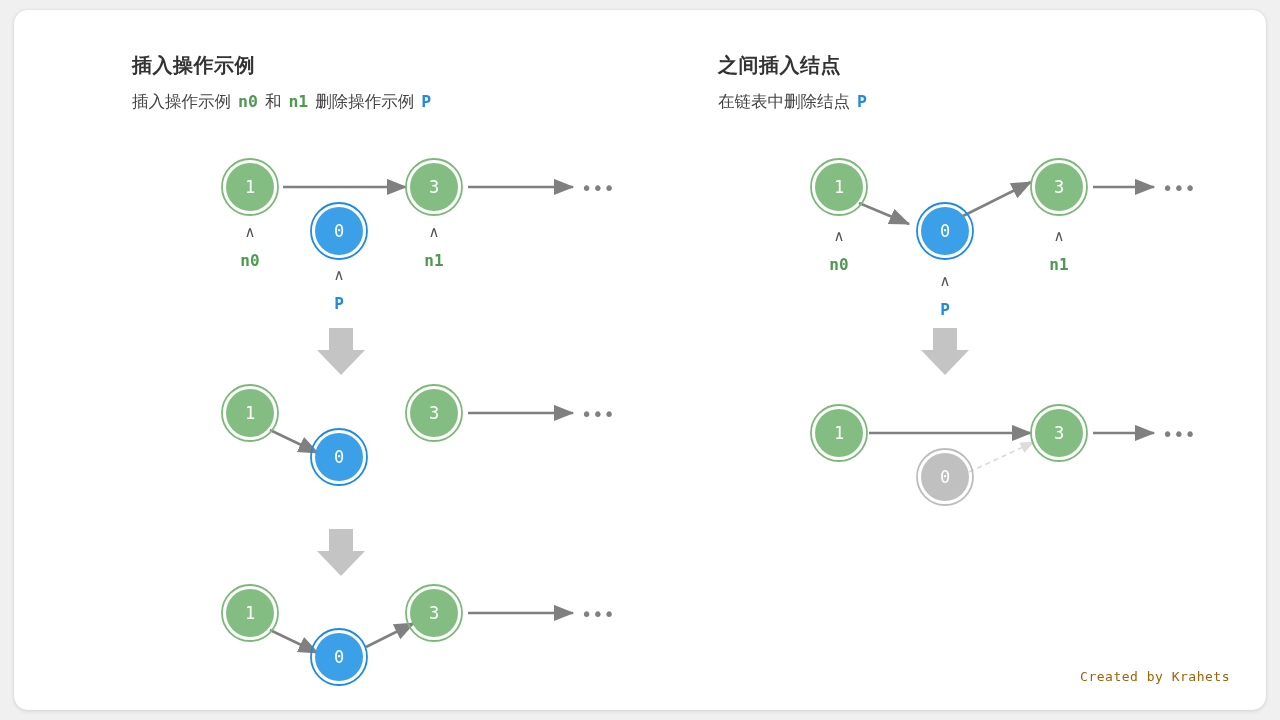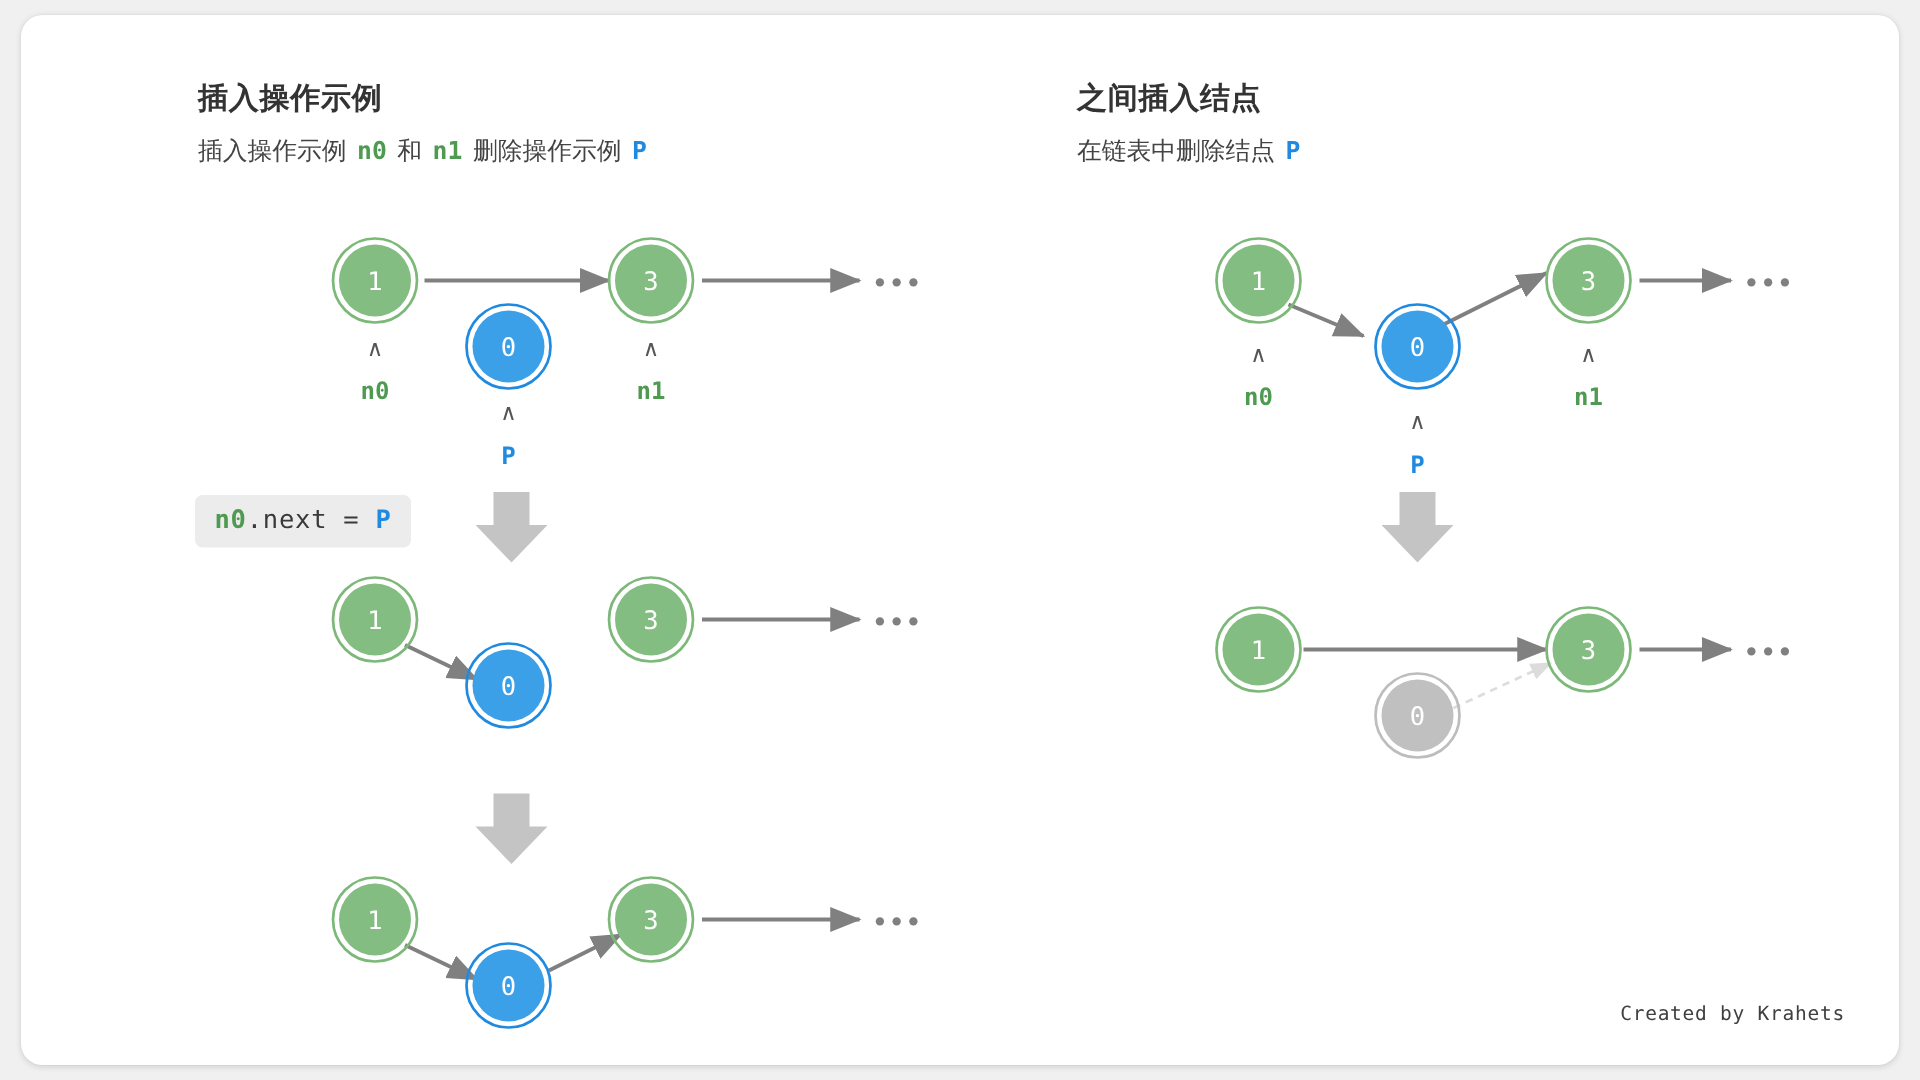--- a/index.html
+++ b/index.html
@@ -52,21 +52,21 @@
     font-size:17px;
     color:#3a3a3a;
     white-space:nowrap;
     letter-spacing:0.5px;
   }
   .watermark{
     position:absolute;
     right:36px;bottom:26px;
     font-family:"DejaVu Sans Mono", monospace;
     font-size:13px;
-    color:#404040;
+    color:#a16207;
     letter-spacing:0.5px;
   }
   svg{position:absolute;left:0;top:0;overflow:visible;}
   .nlabel{
     font-family:"DejaVu Sans Mono", monospace;
     font-size:16px;font-weight:bold;
   }
   .nval{
     font-family:"DejaVu Sans Mono", monospace;
     font-size:17px;fill:#ffffff;
@@ -82,23 +82,20 @@
 <div class="card">
 
   <div class="panel panel-left">
 
     <div class="panel-title">插入操作示例</div>
 
     <div class="panel-sub">
       <span>插入操作示例</span><span class="sp"></span><span class="mono c-green">n0</span><span class="sp"></span><span>和</span><span class="sp"></span><span class="mono c-green">n1</span><span class="sp"></span><span>删除操作示例</span><span class="sp"></span><span class="mono c-blue">P</span>
     </div>
 
-    <div class="codebox" style="left:12px;top:320px;">
-      <span class="c-green">n0</span><span>.next = </span><span class="c-blue">P</span>
-    </div>
 
 
     <svg width="590" height="700">
       <defs>
         <marker id="ah" markerWidth="9" markerHeight="9" refX="7.5" refY="3.2" orient="auto">
           <path d="M0,0 L8,3.2 L0,6.4 z" fill="#808080"></path>
         </marker>
         <marker id="ahl" markerWidth="9" markerHeight="9" refX="7.5" refY="3.2" orient="auto">
           <path d="M0,0 L8,3.2 L0,6.4 z" fill="#dcdcdc"></path>
         </marker>

